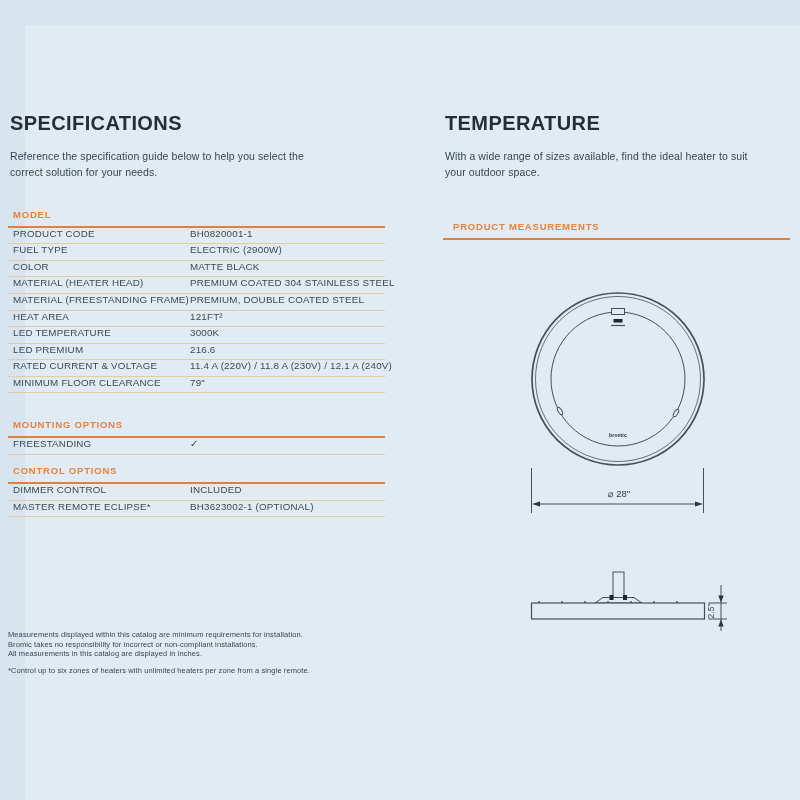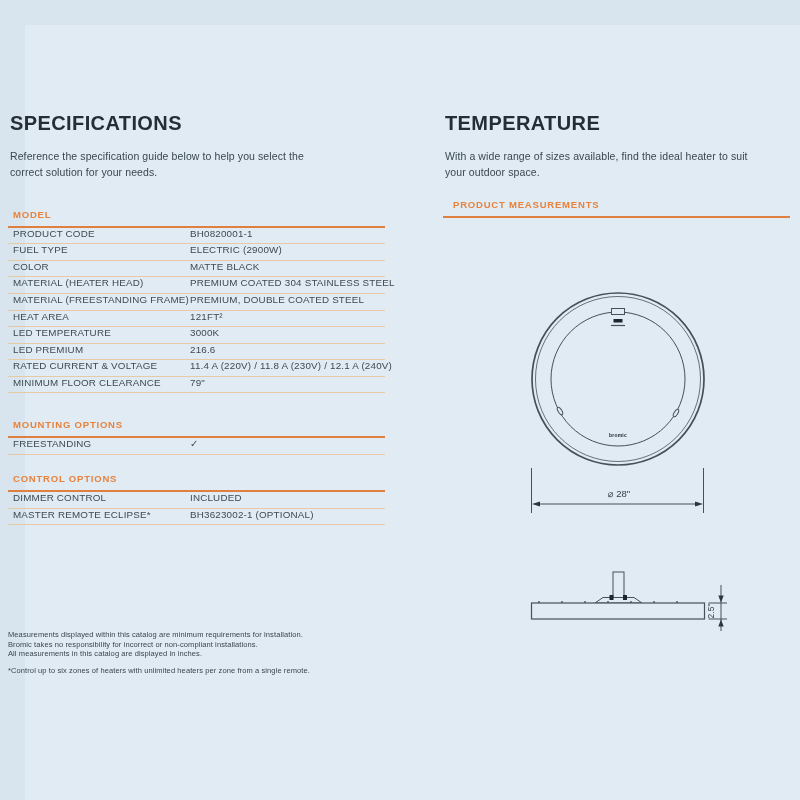--- a/index.html
+++ b/index.html
@@ -19,40 +19,40 @@
   h1{
     margin:0;padding-left:2px;
     font-size:20px;font-weight:700;letter-spacing:.4px;color:#232e36;
   }
   .intro{
     margin:13px 0 0 2px;width:312px;
     font-size:10.5px;line-height:1.55;color:#3a4750;letter-spacing:.1px;
   }
   #spec-sections{margin-top:28px;}
   .spec-section + .spec-section{margin-top:26px;}
-  .spec-section:nth-child(3){margin-top:18px;}
+  .spec-section:nth-child(3){margin-top:10px;}
   .sec-title{
     color:#e8823c;font-size:9.5px;font-weight:700;letter-spacing:.8px;
     padding:0 0 6px 5px;border-bottom:2px solid #de8140;
   }
   .spec-row{
     display:flex;align-items:flex-start;box-sizing:border-box;
     height:16.6px;border-bottom:1px solid #e8c9a6;
     font-size:9.8px;letter-spacing:.2px;color:#3d4a54;padding:0 5px;
     white-space:nowrap;
   }
   .cell-label{flex:0 0 177px;}
   .cell-value{flex:1;}
   .footnotes{
     position:absolute;left:8px;top:630px;width:380px;
     font-size:7.5px;line-height:9.6px;color:#3a4750;letter-spacing:.1px;
   }
   .footnote-star{margin-top:7px;}
   .measure-label{
-    margin:18px 0 0 10px;
+    margin:40px 0 0 10px;
     color:#e8823c;font-size:9.5px;font-weight:700;letter-spacing:.8px;
   }
   .measure-rule{
     margin-top:6px;border-bottom:2px solid #de8140;width:347px;
   }
   #drawing{position:absolute;left:443px;top:240px;}
   svg text{font-family:"Liberation Sans", sans-serif;}
 </style>
 </head>
 <body>

